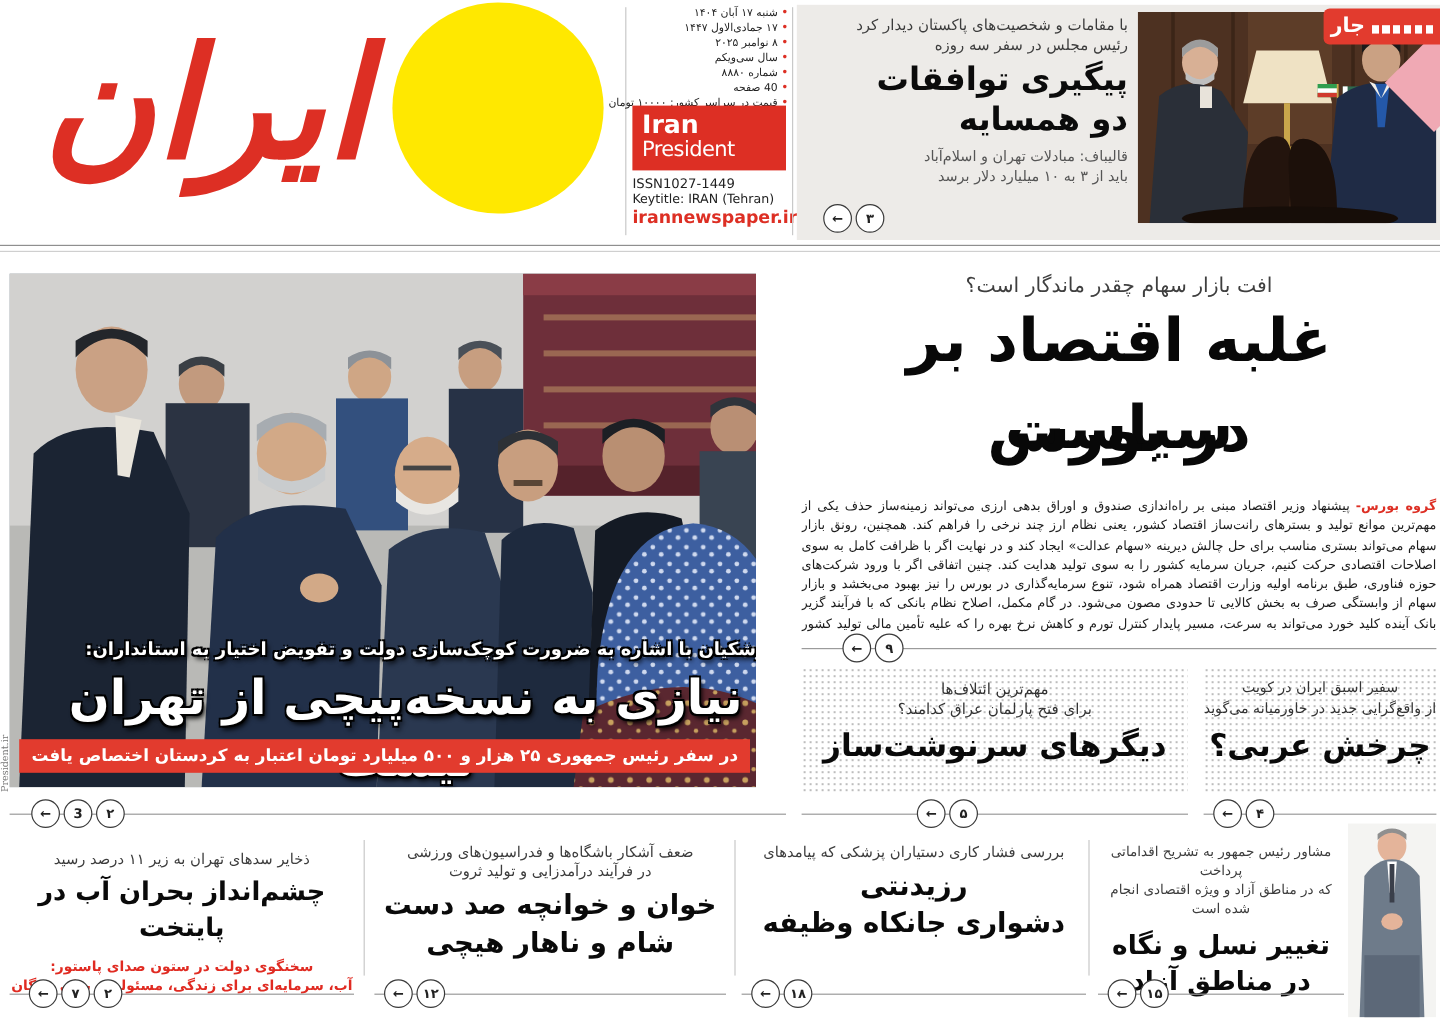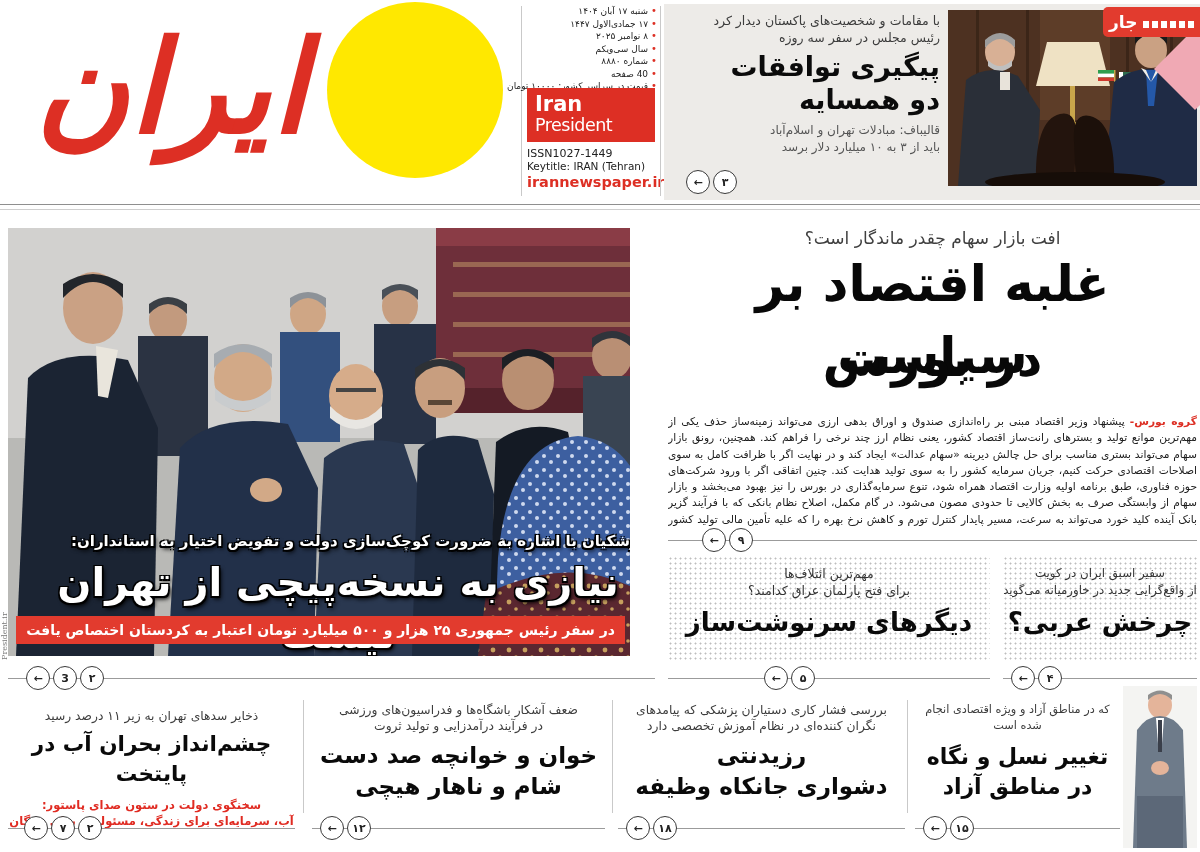--- a/index.html
+++ b/index.html
@@ -337,32 +337,32 @@
   </div>
   <div class="abs mrow" style="left:312px;top:816px;width:293px;">
     <div class="mcirc" style="left:8px;">
       <span class="pg">←</span>
       <span class="pg">۱۲</span>
     </div>
   </div>
 
   <div class="abs ctr" style="left:618px;top:702px;width:287px;">
     <div class="bk">بررسی فشار کاری دستیاران پزشکی که پیامدهای</div>
-    <div class="bk">نگران کننده‌ای در نظام آموزش تخصصی دارد</div>
     <div class="bt" style="font-size:23px;line-height:31px;margin-top:6px;">رزیدنتی</div>
     <div class="bt" style="font-size:23px;line-height:31px;">دشواری جانکاه وظیفه</div>
   </div>
   <div class="abs mrow" style="left:618px;top:816px;width:287px;">
     <div class="mcirc" style="left:8px;">
       <span class="pg">←</span>
       <span class="pg">۱۸</span>
     </div>
   </div>
 
   <div class="abs ctr" style="left:915px;top:702px;width:205px;">
+    <div class="bk" style="font-size:11.3px;">مشاور رئیس جمهور به تشریح اقداماتی پرداخت</div>
     <div class="bk" style="font-size:11.3px;">که در مناطق آزاد و ویژه اقتصادی انجام شده است</div>
     <div class="bt" style="font-size:22px;line-height:30px;margin-top:8px;">تغییر نسل و نگاه</div>
     <div class="bt" style="font-size:22px;line-height:30px;">در مناطق آزاد</div>
   </div>
   <div class="abs" id="portrait-photo">
     <svg width="74" height="162" viewBox="0 0 74 162">
       <rect width="74" height="162" fill="#f4f4f2"></rect>
       <ellipse cx="37" cy="19" rx="12" ry="13.5" fill="#e4b49a"></ellipse>
       <path d="M25 14 Q37 2 49 14 L49 9 Q37 0 25 9 Z" fill="#8f8f8f"></path>
       <path d="M10 162 L14 44 Q24 30 37 30 Q50 30 60 44 L64 162 Z" fill="#6e7b8a"></path>

